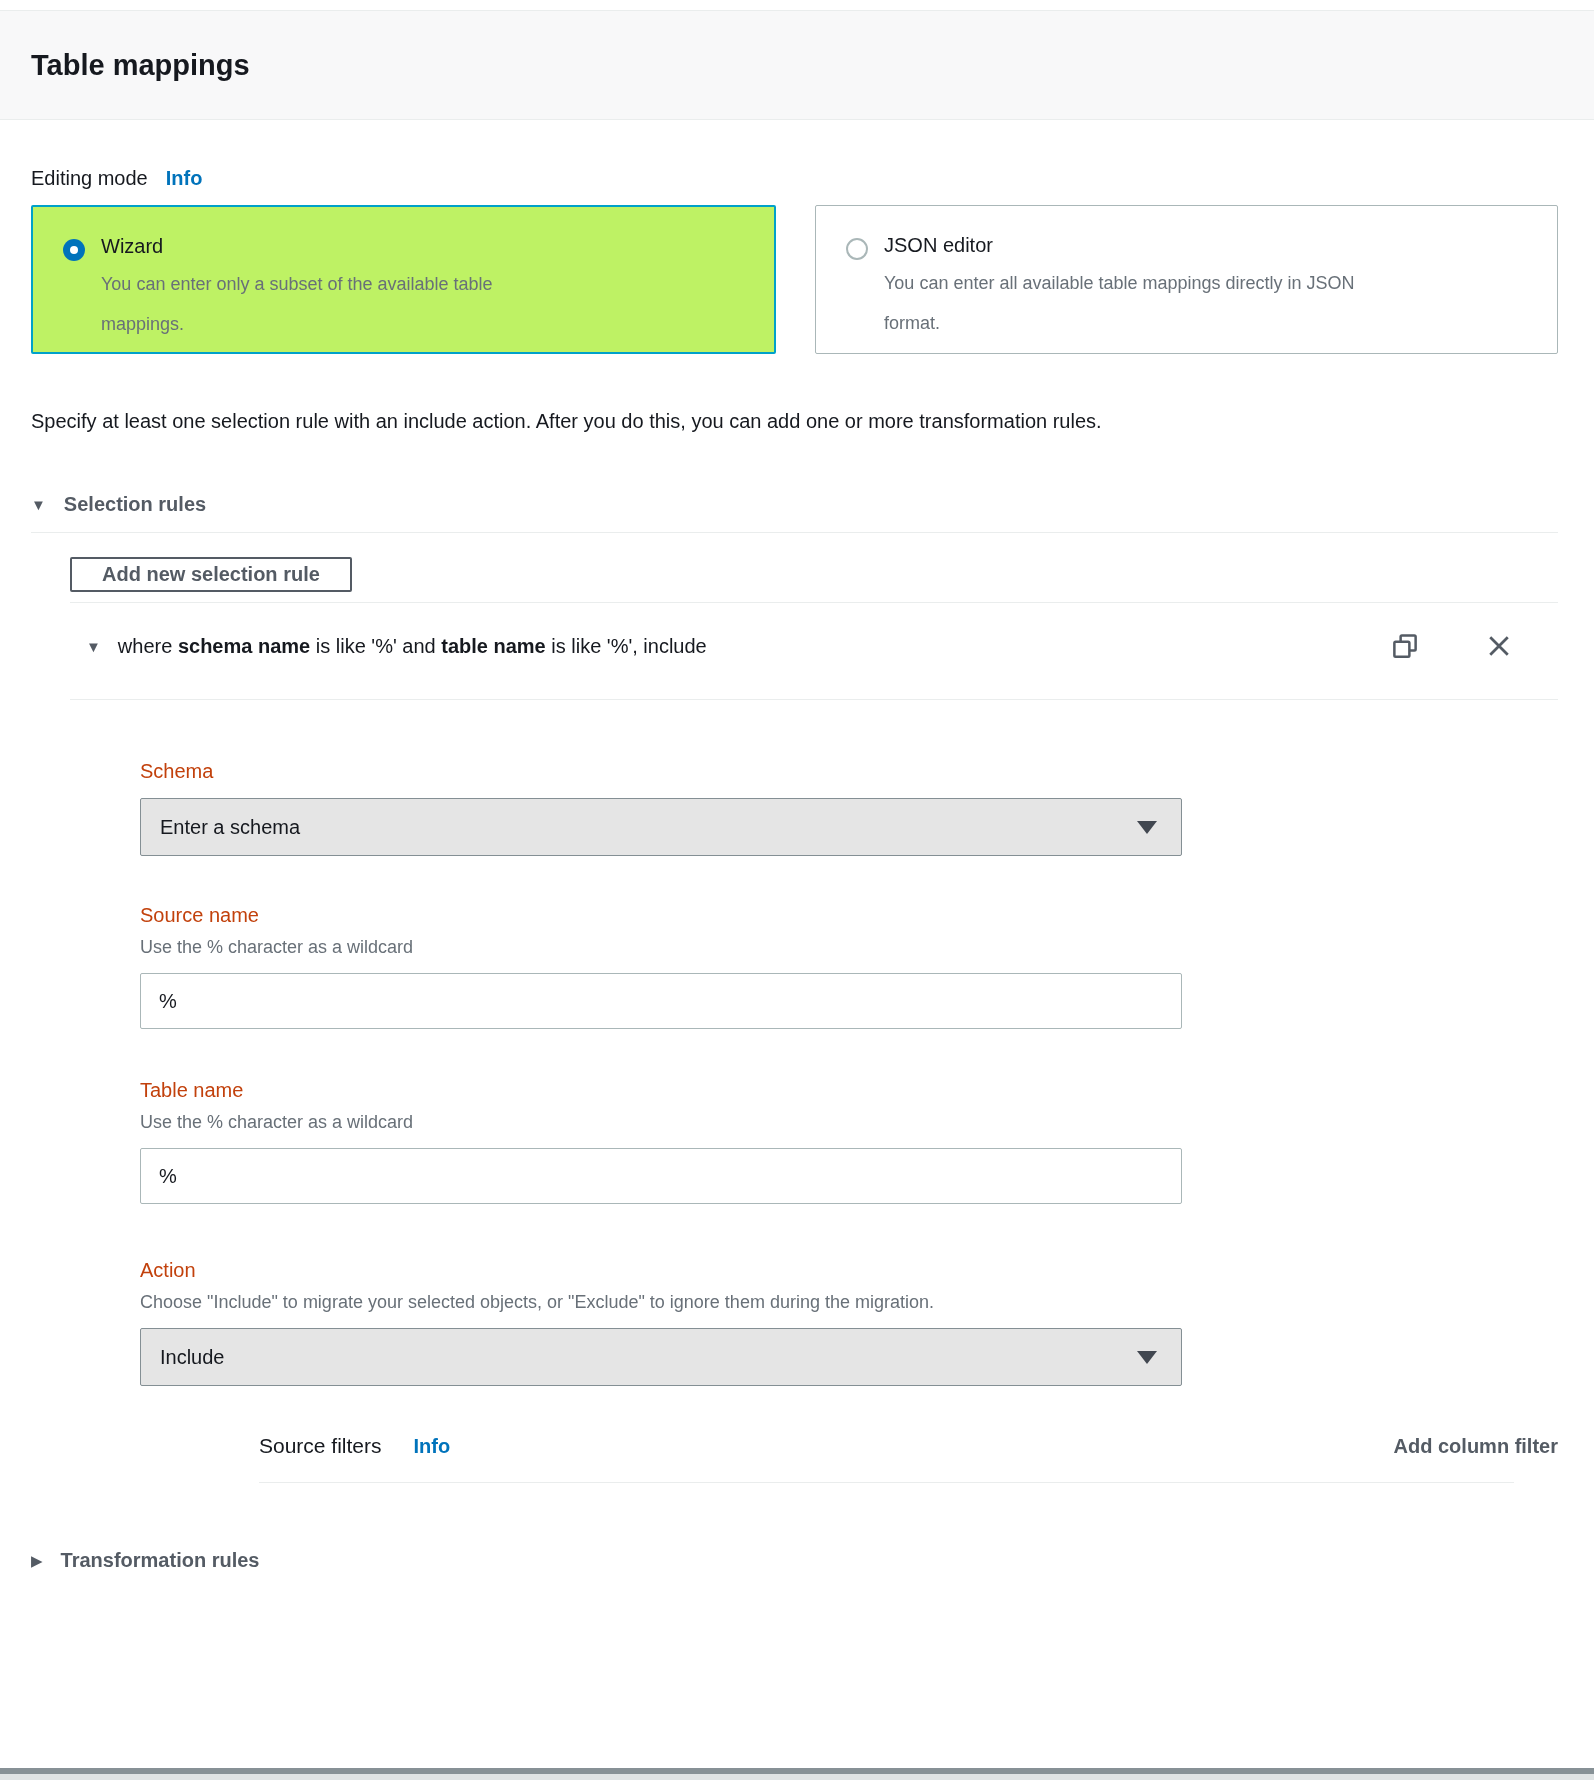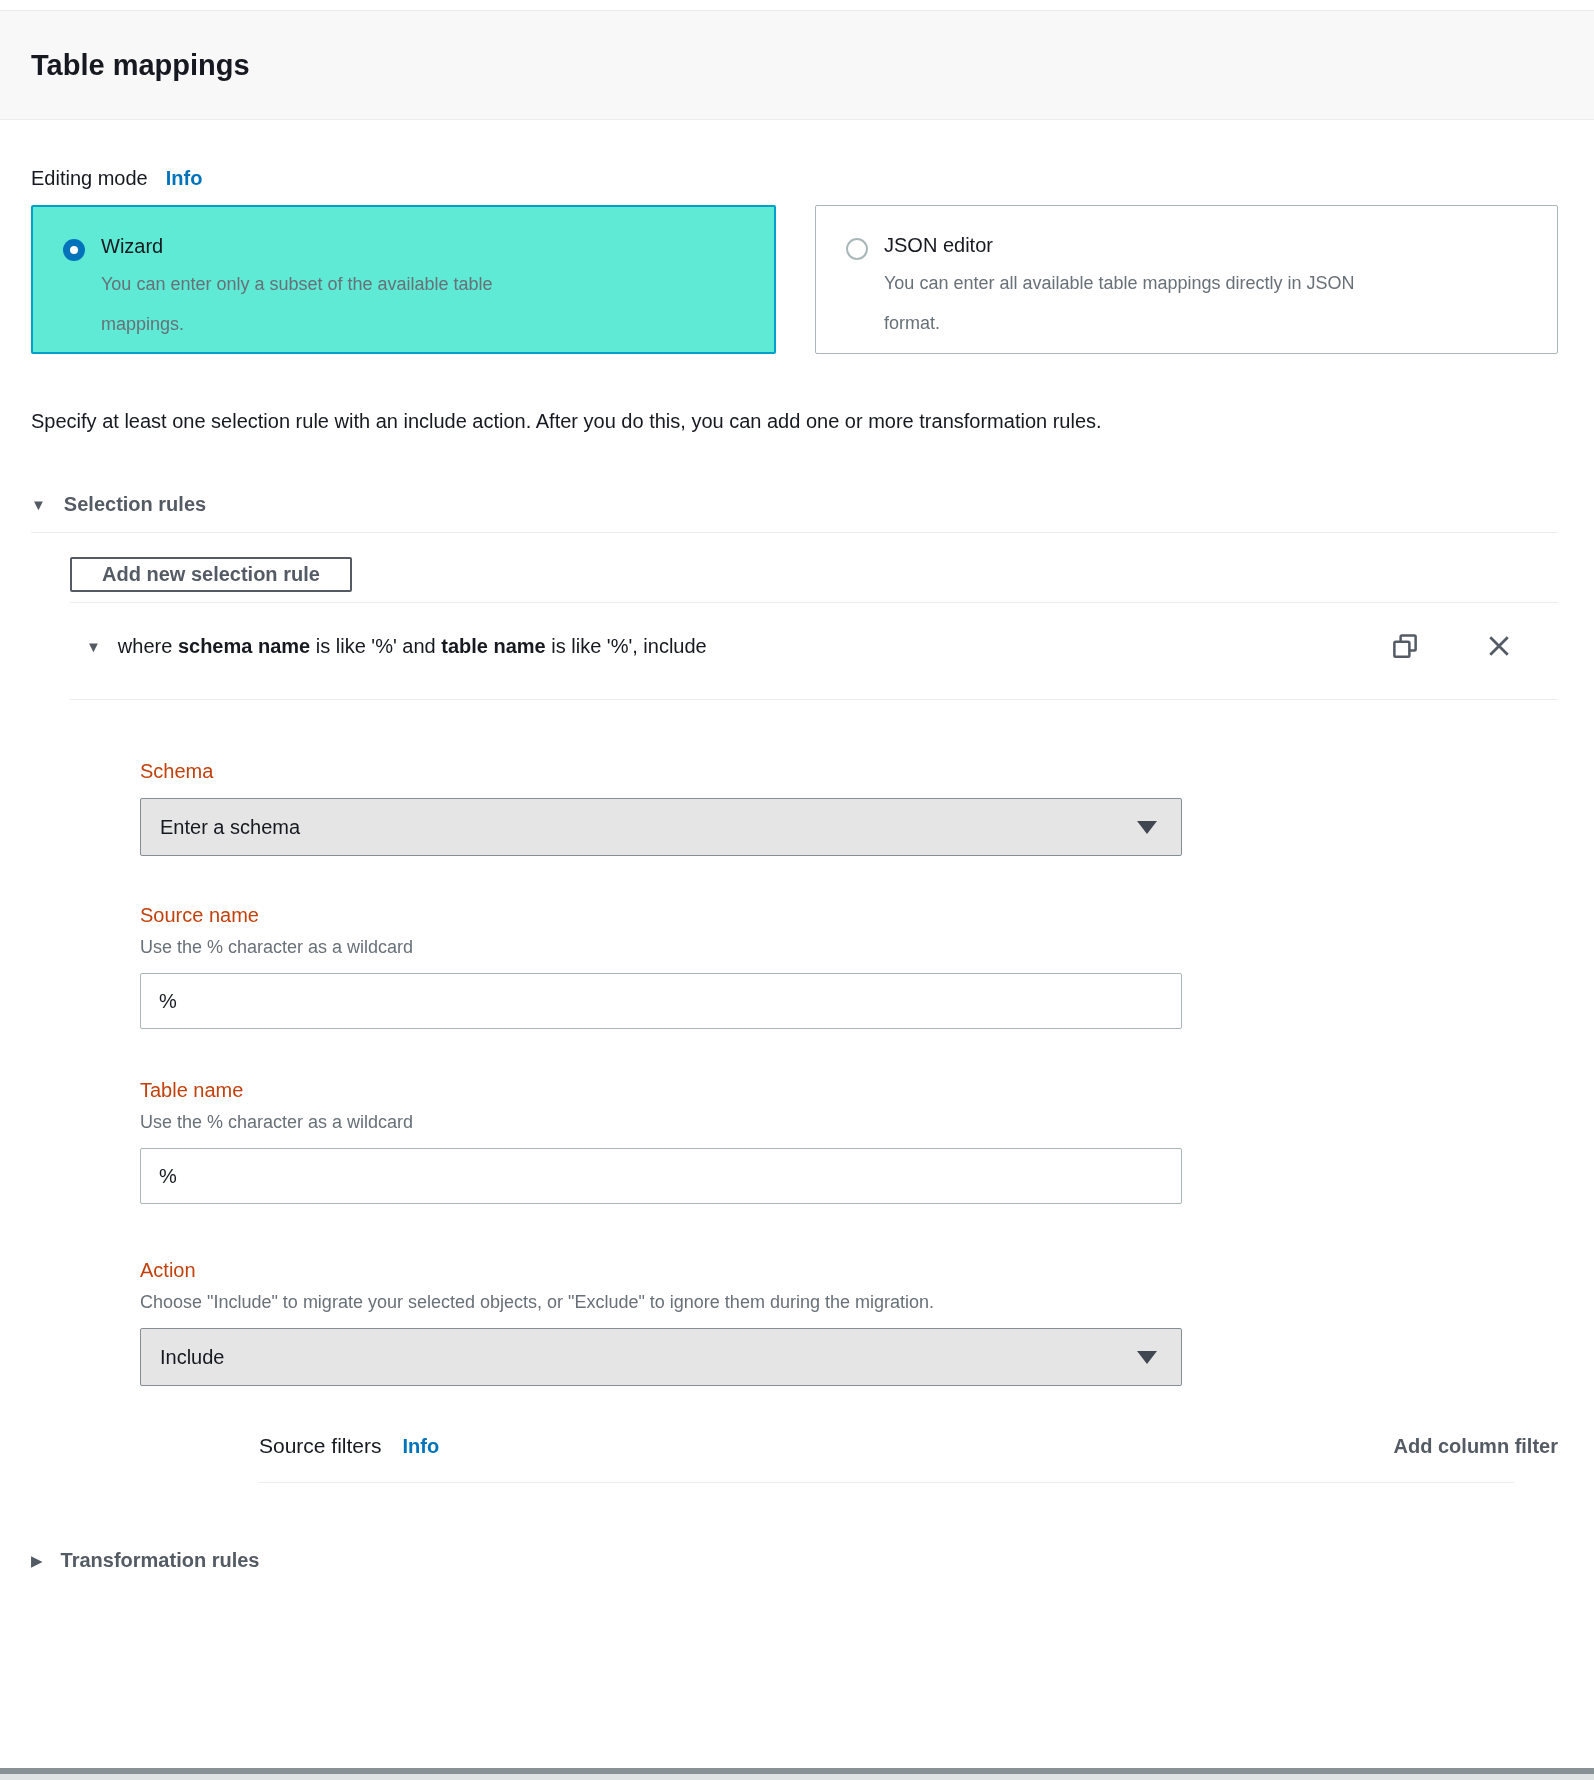--- a/index.html
+++ b/index.html
@@ -30,21 +30,21 @@
   
   .editing-row { margin-top:47px; display:flex; align-items:baseline; gap:18px; }
   .field-title { font-size:20px; color:#16191f; }
   .info-link { color:#0073bb; font-weight:bold; font-size:20px; text-decoration:none; cursor:pointer; }
 
   .cards { display:flex; gap:39px; margin-top:15px; }
   .card {
     flex:1; height:149px; border-radius:2px; padding:28px 28px 0 30px;
     cursor:pointer;
   }
-  .card.selected { background:#5eead4; border:2px solid #00a1c9; }
+  .card.selected { background:#bef264; border:2px solid #00a1c9; }
   .card.unselected { background:#ffffff; border:1px solid #aab7b8; }
   .card-row { display:flex; gap:16px; }
   .radio { width:22px; height:22px; border-radius:50%; flex:0 0 auto; margin-top:4px; position:relative; }
   .radio.on { background:#0073bb; }
   .radio.on::after {
     content:""; position:absolute; left:7px; top:7px; width:8px; height:8px;
     border-radius:50%; background:#ffffff;
   }
   .radio.off { background:#ffffff; border:2px solid #aab7b8; }
   .card-label { font-size:20px; color:#16191f; }
@@ -96,21 +96,21 @@
     border:1px solid #aab7b8; border-radius:2px; padding:0 18px;
     font-size:20px; color:#16191f; font-family:inherit; background:#ffffff;
   }
   .mt-schema { margin-top:60px; }
   .mt-src { margin-top:48px; }
   .mt-tbl { margin-top:50px; }
   .mt-act { margin-top:55px; }
 
   
   .source-filters-row { margin:48px 0 0 228px; display:flex; align-items:center; justify-content:space-between; }
-  .sf-left { display:flex; align-items:baseline; gap:21px; }
+  .sf-left { display:flex; align-items:baseline; gap:32px; }
   .sf-title { font-size:21px; color:#16191f; }
   .add-filter-btn { background:none; border:none; font-family:inherit; font-size:20px; font-weight:bold; color:#545b64; cursor:pointer; padding:0; }
   .div-sf { margin-left:228px; margin-right:44px; margin-top:24px; }
 
   
   .transform-row { margin-top:66px; }
 
   
   .bottom-bar { position:absolute; left:0; top:1768px; width:100%; height:12px;
     border-top:6px solid #879196; background:#dfe3e4; }

